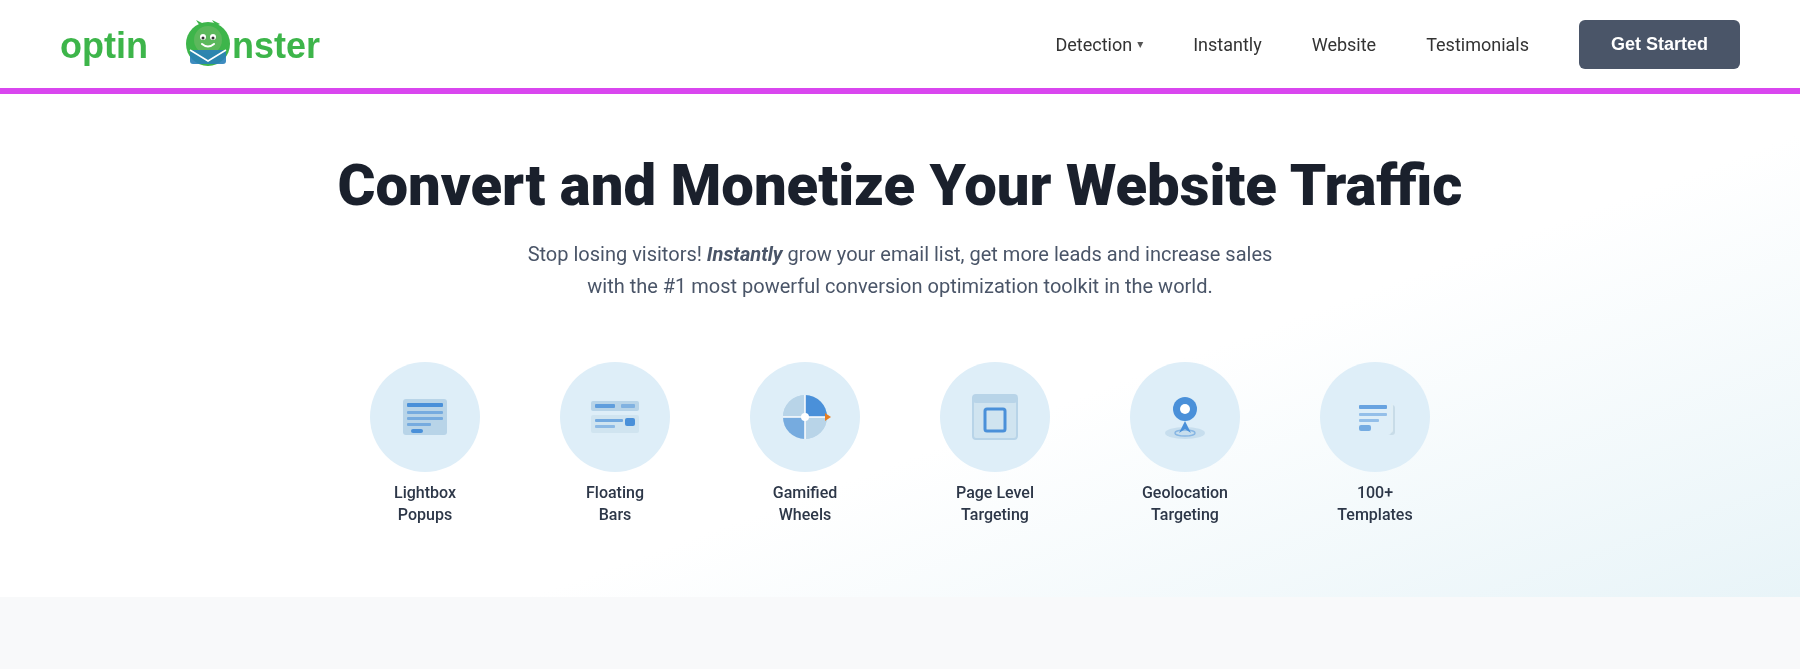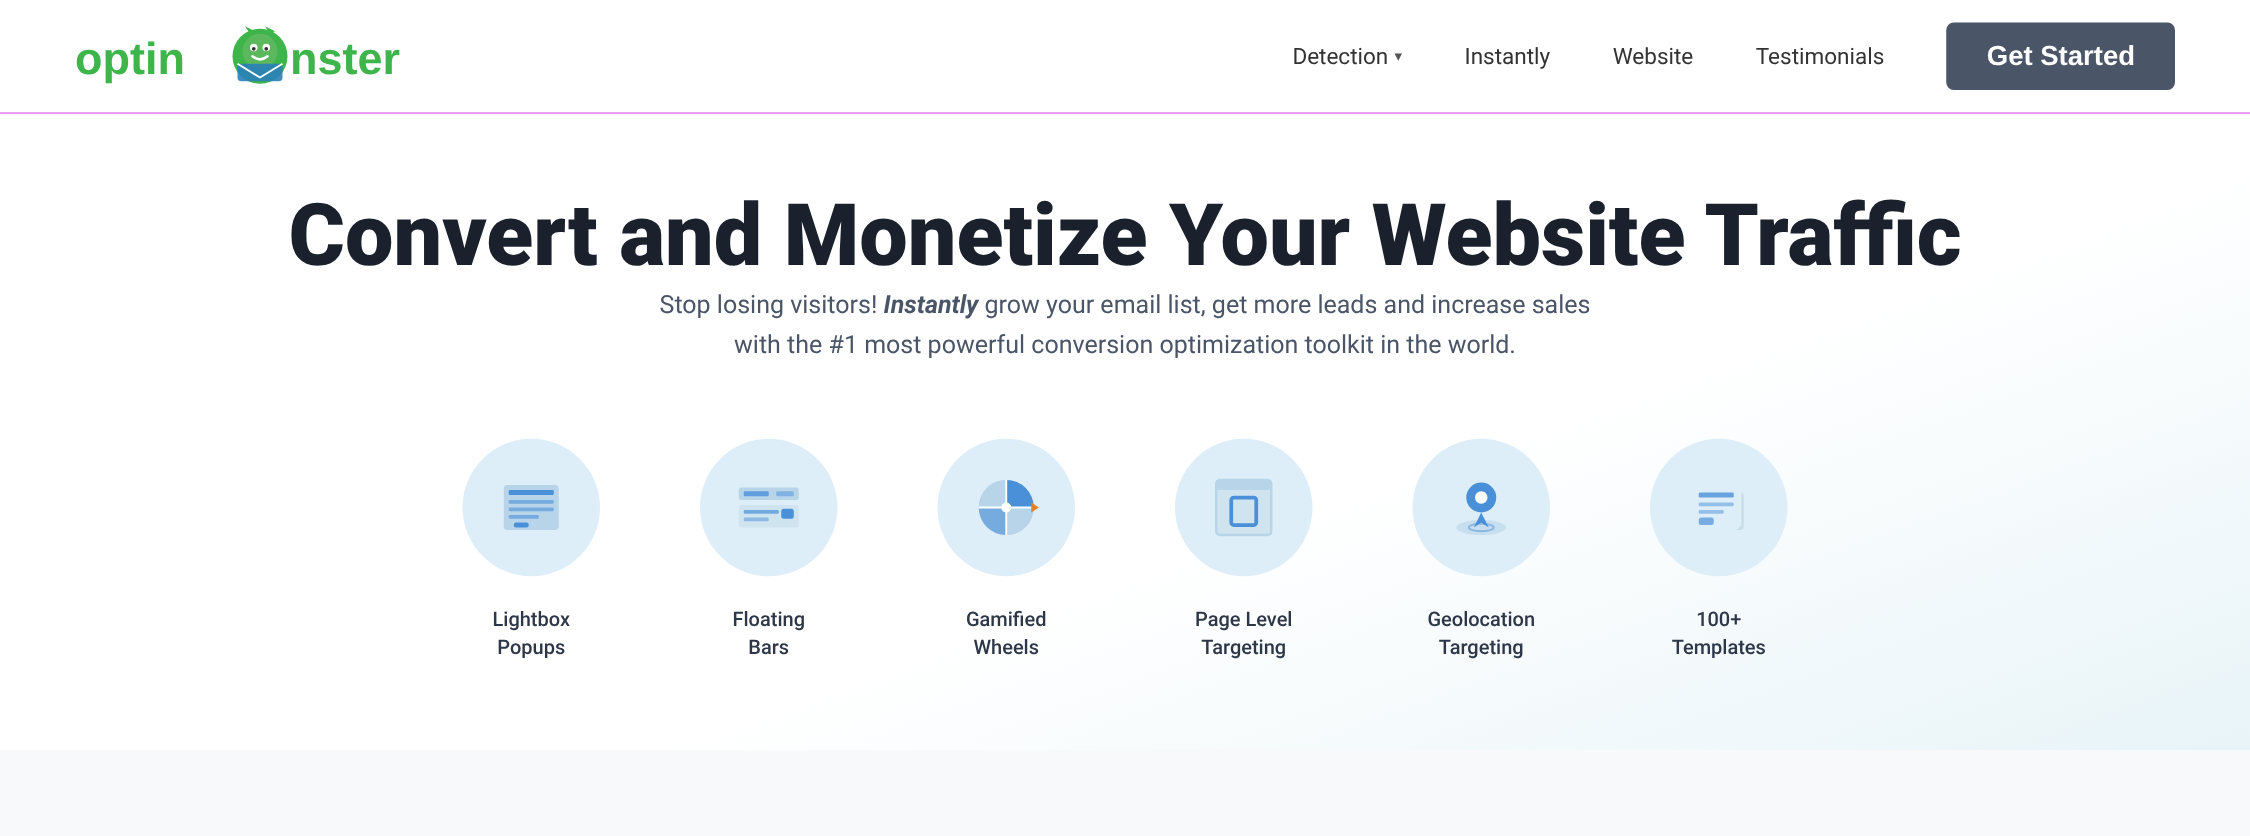--- a/index.html
+++ b/index.html
@@ -11,21 +11,21 @@
       overflow-x: hidden;
     }
 
     
     .header {
       display: flex;
       align-items: center;
       justify-content: space-between;
       padding: 18px 60px;
       background: #fff;
-      border-bottom: 1px solid #d946ef;
+      border-bottom: 6px solid #d946ef;
     }
     .logo {
       display: flex;
       align-items: center;
     }
 
     .nav {
       display: flex;
       align-items: center;
       gap: 50px;
@@ -42,36 +42,37 @@
     .nav-chevron {
       font-size: 12px;
       color: #555;
     }
 
     .get-started-btn {
       background: #4a5568;
       color: #fff;
       border: none;
       padding: 14px 32px;
-      font-size: 22px;
+      font-size: 18px;
       font-weight: 600;
       border-radius: 6px;
       cursor: pointer;
     }
 
     
     .hero {
       text-align: center;
       padding: 60px 40px 40px;
       background: linear-gradient(135deg, #f8f9fa 0%, #e8f4f8 100%);
     }
     .hero-title {
-      font-size: 69px;
+      font-size: 58px;
       font-weight: 900;
       color: #1a202c;
+      margin-bottom: 20px;
       line-height: 1.1;
     }
     .hero-subtitle {
       font-size: 20px;
       color: #4a5568;
       line-height: 1.6;
       max-width: 900px;
       margin: 0 auto 50px;
     }
     .hero-subtitle em {
@@ -83,21 +84,21 @@
       display: flex;
       justify-content: center;
       gap: 30px;
       padding: 10px 60px 30px;
       flex-wrap: nowrap;
     }
     .feature-item {
       display: flex;
       flex-direction: column;
       align-items: center;
-      gap: 24px;
+      gap: 10px;
       min-width: 160px;
     }
     .feature-icon-circle {
       width: 110px;
       height: 110px;
       border-radius: 50%;
       background: #deeef8;
       display: flex;
       align-items: center;
       justify-content: center;

